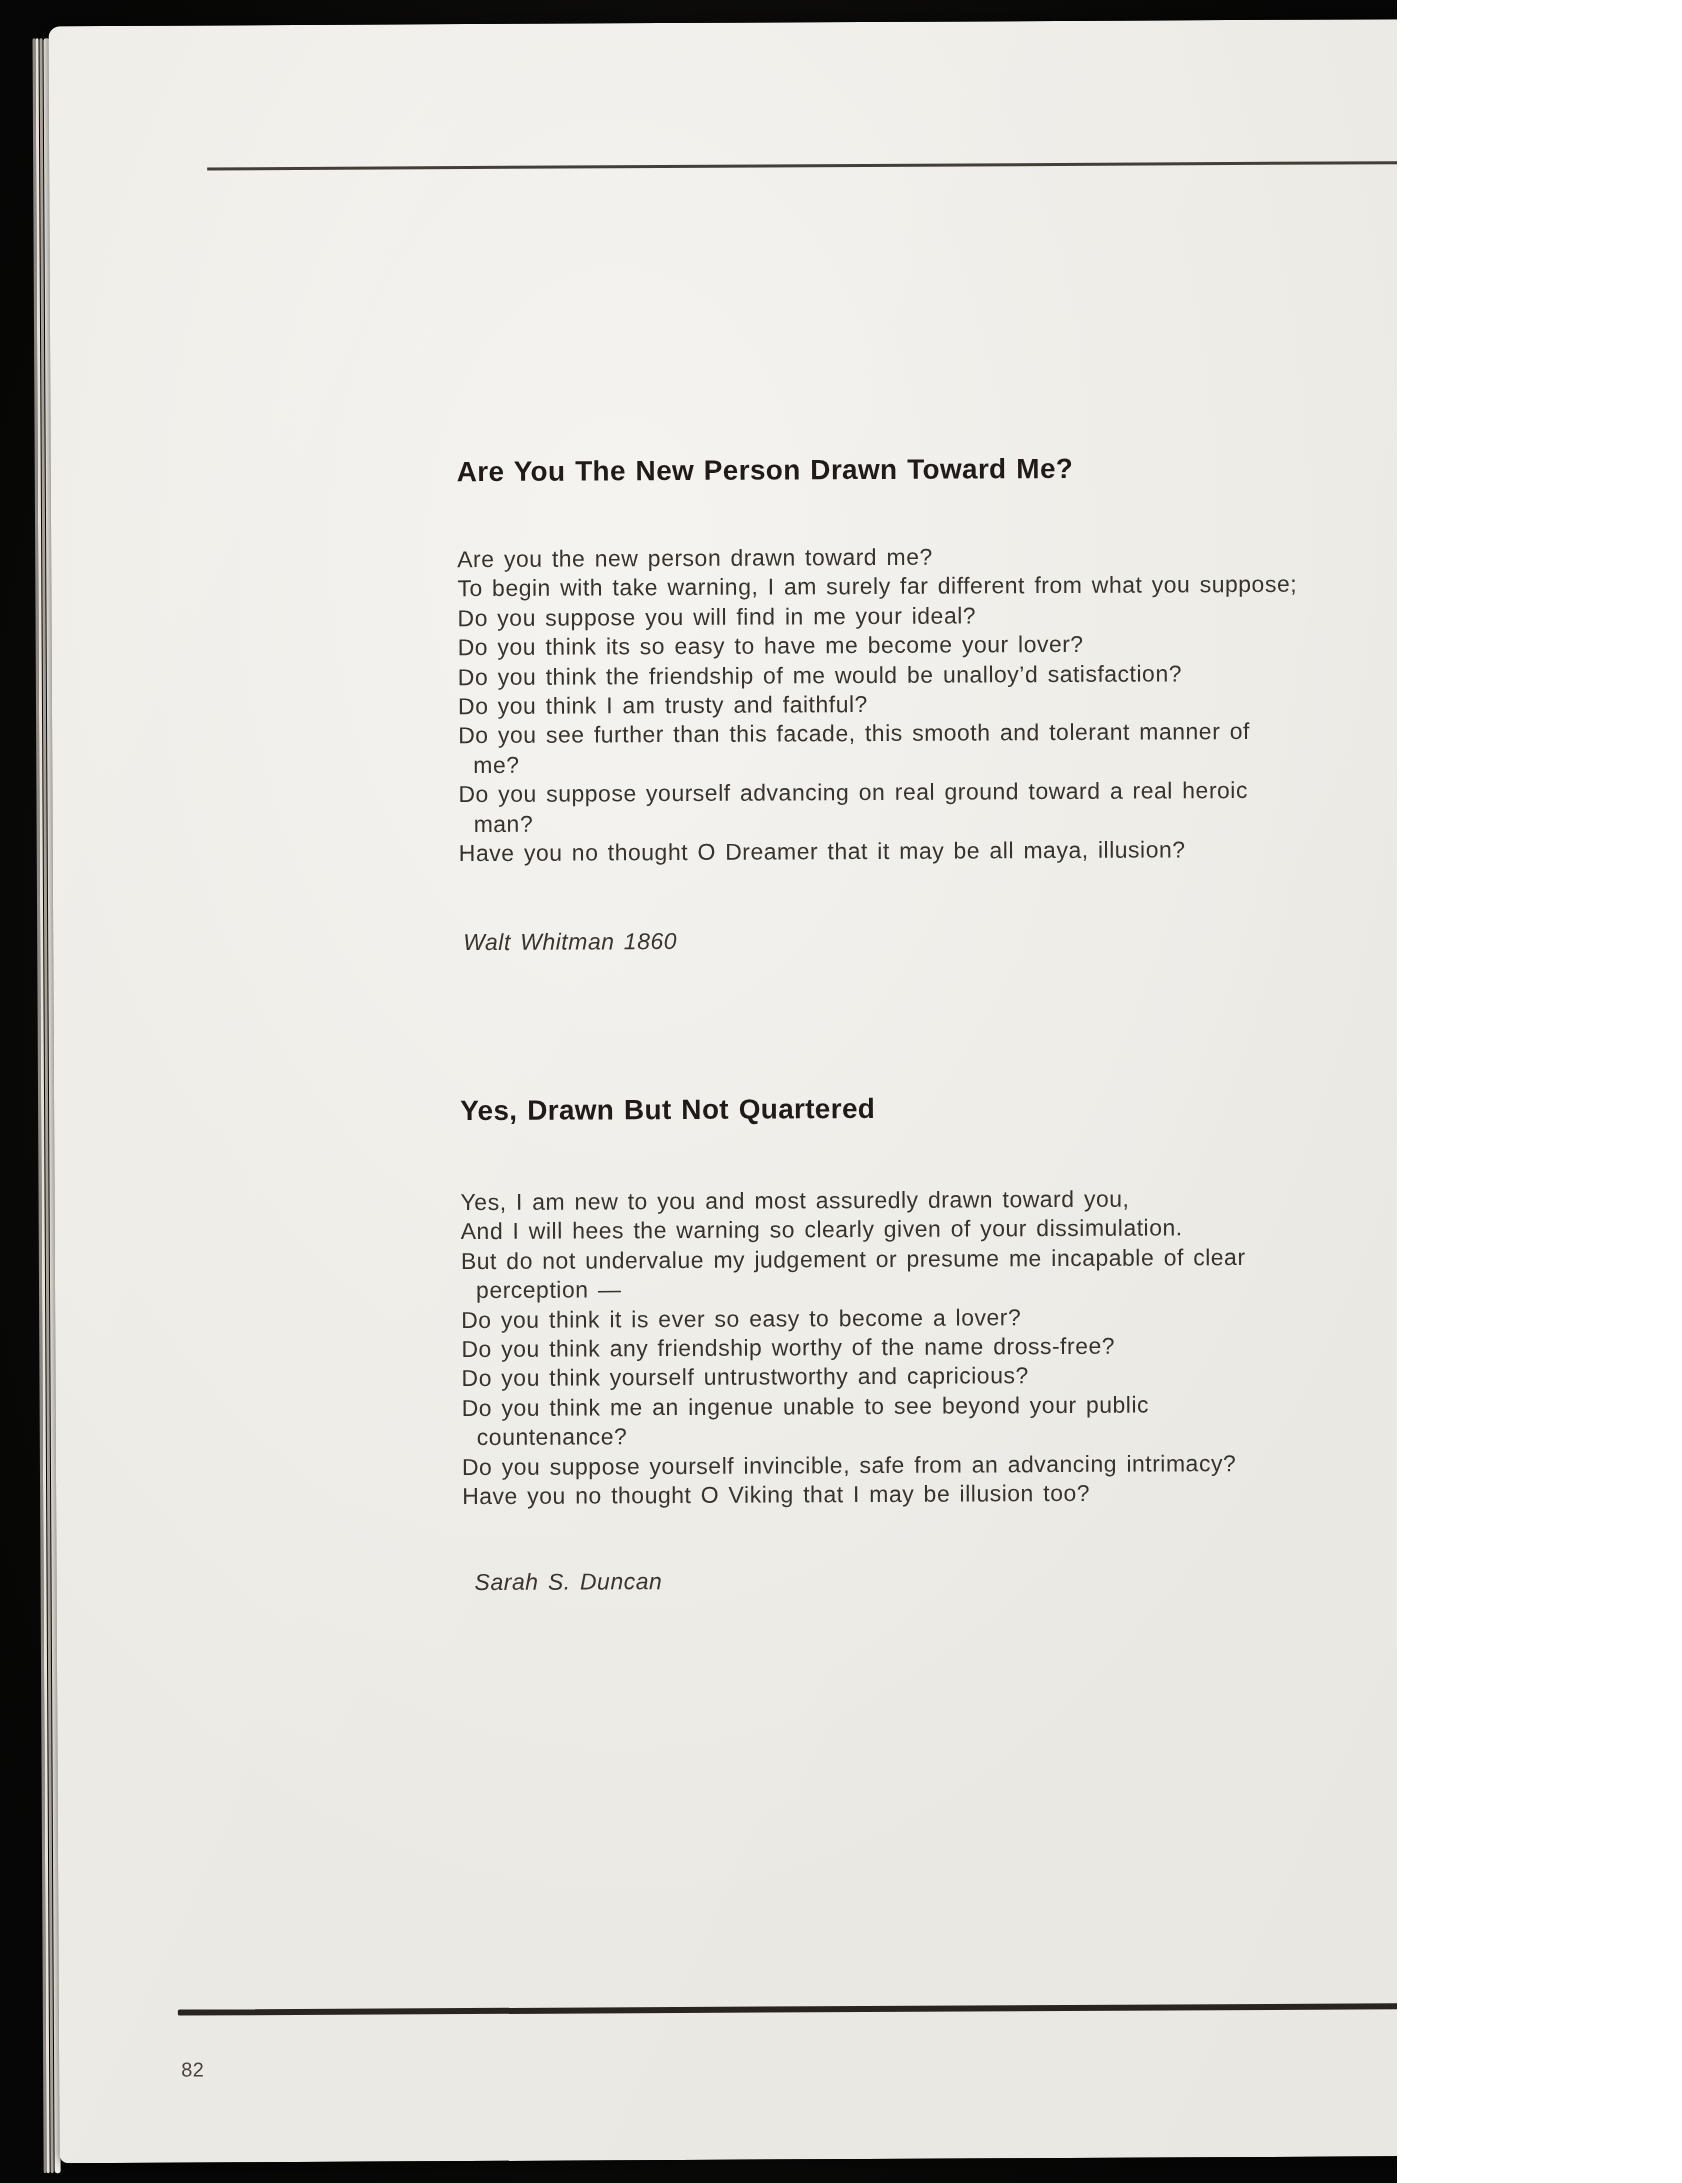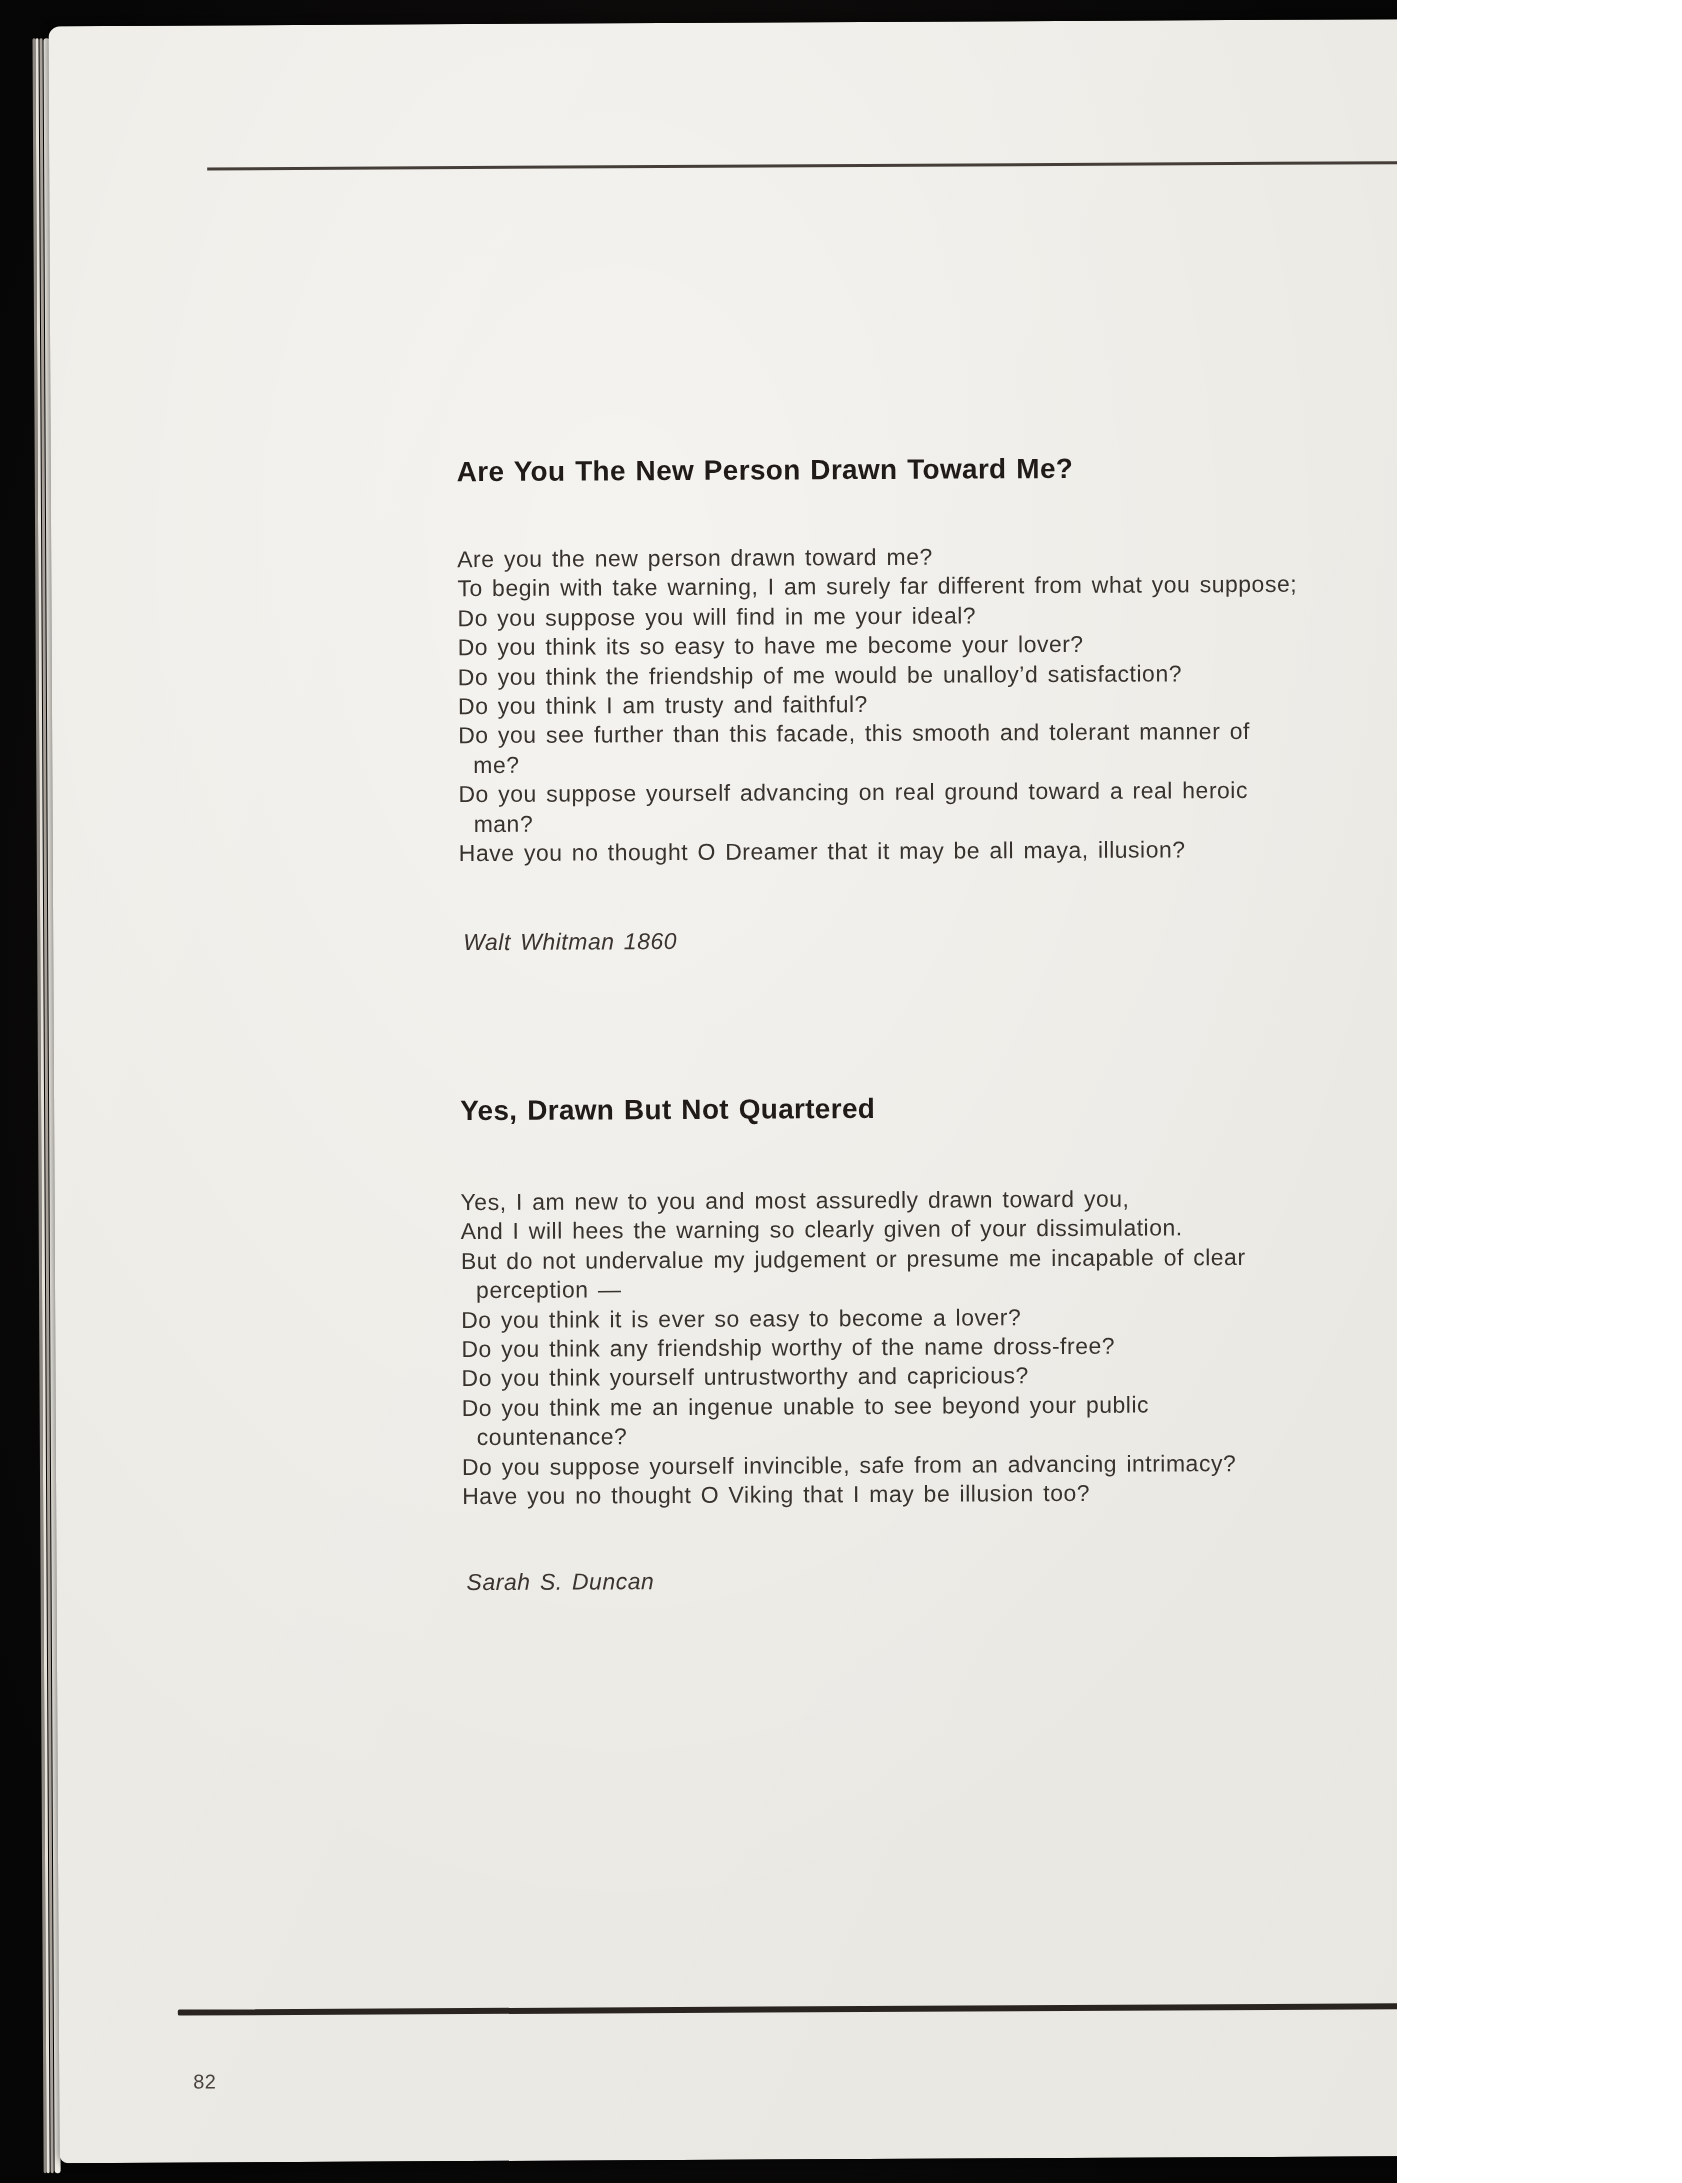--- a/index.html
+++ b/index.html
@@ -117,27 +117,27 @@
     position: absolute;
     left: 410px;
     margin: 0;
     font-size: 23px;
     font-style: italic;
     letter-spacing: 0.5px;
     word-spacing: 2.5px;
     color: #3a332e;
   }
   .attr-1 { top: 905px; }
-  .attr-2 { top: 1545px; }
+  .attr-2 { top: 1545px; margin-left: 8px; }
 
   .page-number {
     position: absolute;
     left: 118px;
     top: 2029px;
-    margin: 16px;
+    margin: 4px;
     font-size: 20px;
     letter-spacing: 0.4px;
     color: #4a433d;
   }
 </style>
 </head>
 <body>
 
 <div class="scene">
   <div class="sheet-wrap">

